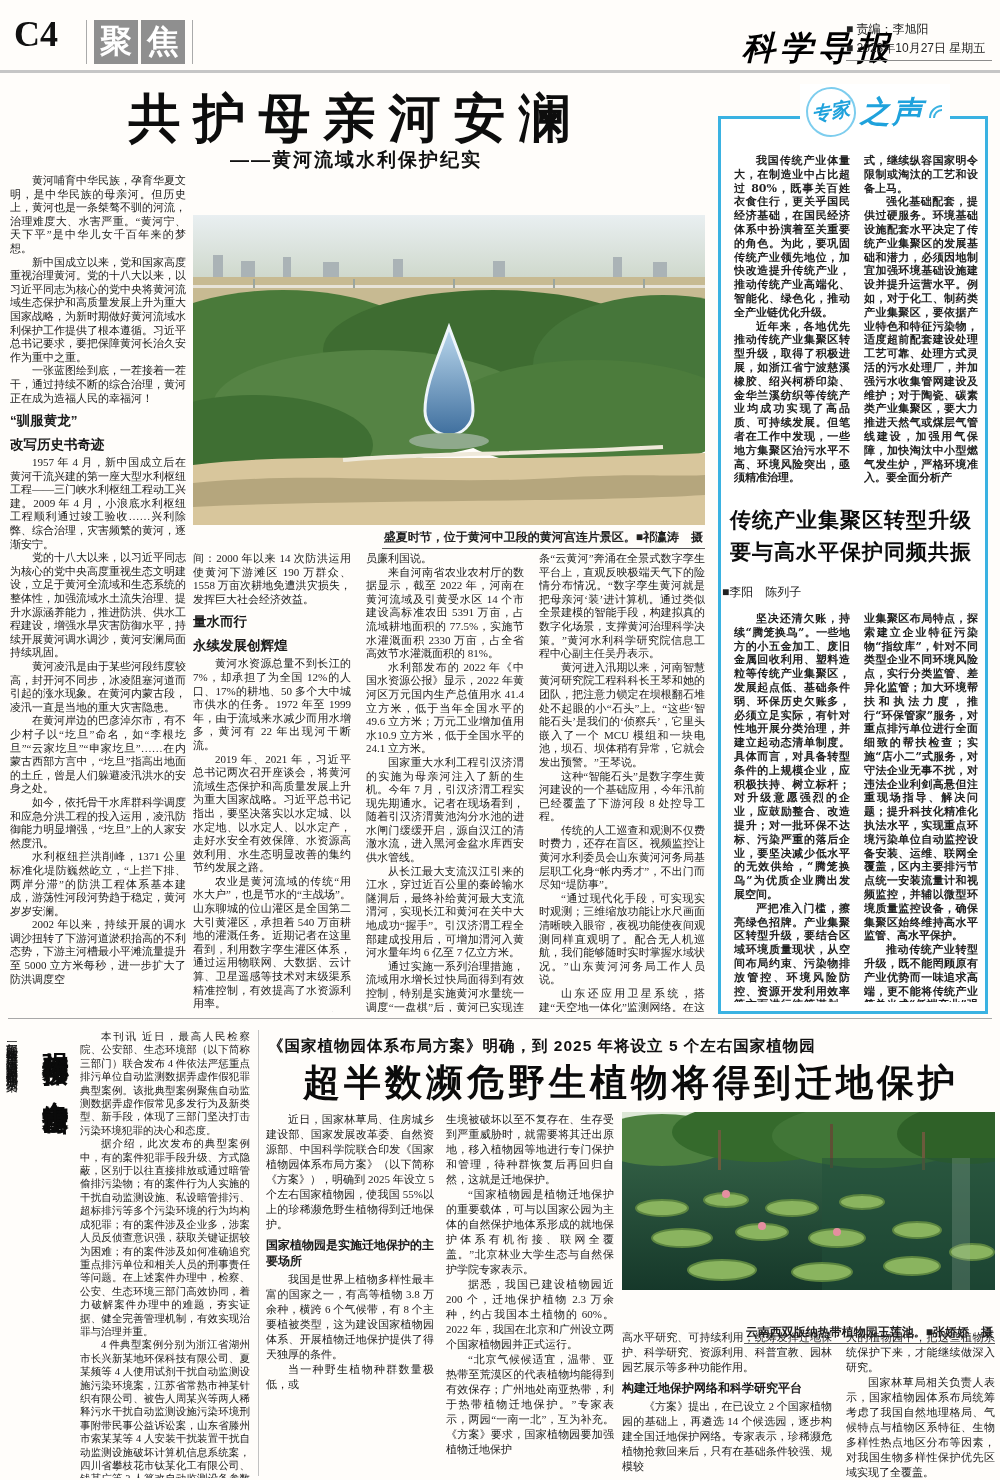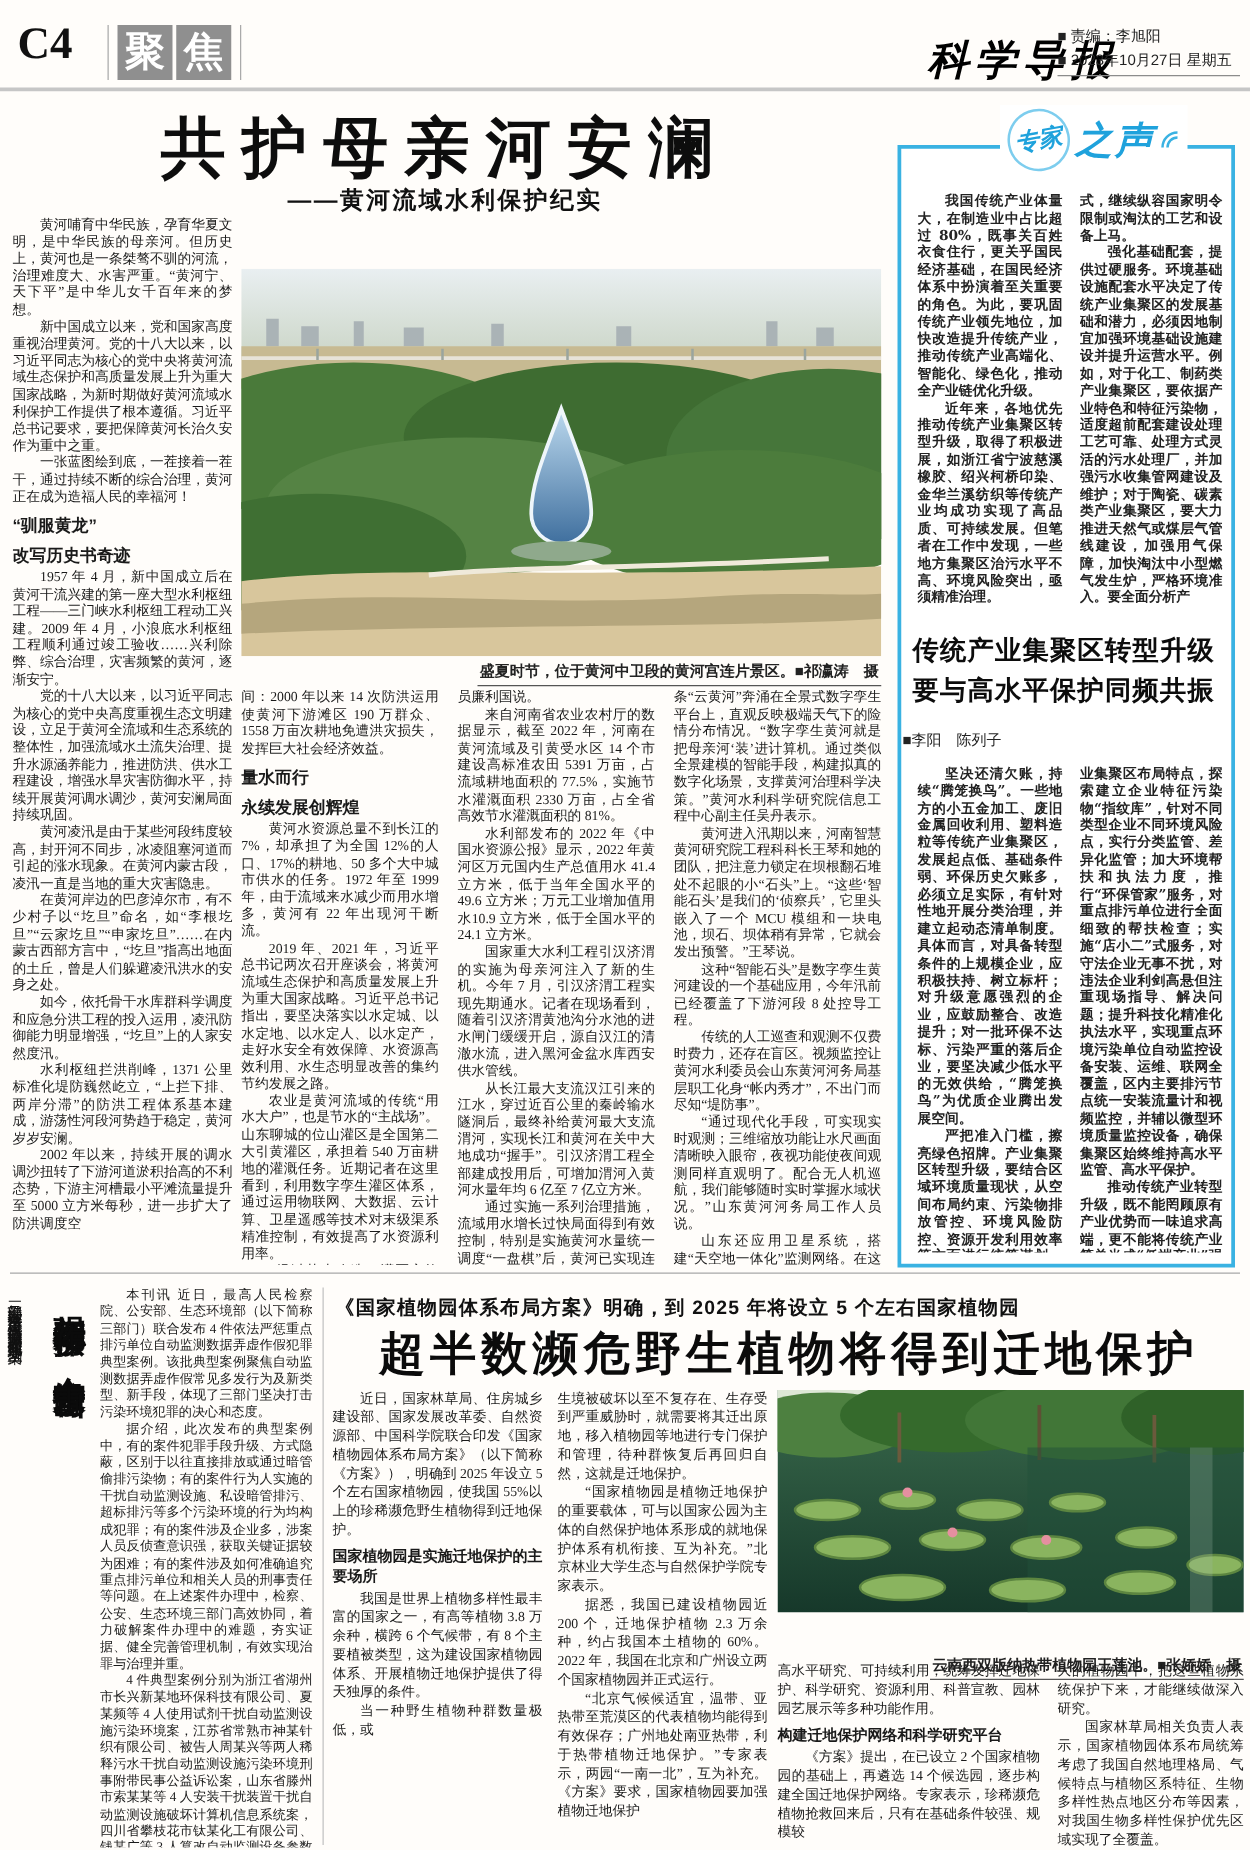--- a/index.html
+++ b/index.html
@@ -224,21 +224,21 @@
     <div class="abs eyebrow" style="left:268px;top:1036px;">《国家植物园体系布局方案》明确，到 2025 年将设立 5 个左右国家植物园</div>
     <div class="abs gardenhead" style="left:266px;top:1058px;width:730px;">超半数濒危野生植物将得到迁地保护</div>
     <div class="abs gcol" style="left:266px;top:1112px;width:168px;height:366px;">
         <div class="para">近日，国家林草局、住房城乡建设部、国家发展改革委、自然资源部、中国科学院联合印发《国家植物园体系布局方案》（以下简称《方案》），明确到 2025 年设立 5 个左右国家植物园，使我国 55%以上的珍稀濒危野生植物得到迁地保护。</div>
         <div class="subhead">国家植物园是实施迁地保护的主要场所</div>
         <div class="para">我国是世界上植物多样性最丰富的国家之一，有高等植物 3.8 万余种，横跨 6 个气候带，有 8 个主要植被类型，这为建设国家植物园体系、开展植物迁地保护提供了得天独厚的条件。</div>
         <div class="para">当一种野生植物种群数量极低，或</div>
       </div>
     <div class="abs gcol" style="left:446px;top:1112px;width:168px;height:366px;">
         <div class="para cont">生境被破坏以至不复存在、生存受到严重威胁时，就需要将其迁出原地，移入植物园等地进行专门保护和管理，待种群恢复后再回归自然，这就是迁地保护。</div>
-        <div class="para">“国家植物园是植物迁地保护的重要载体，可与以国家公园为主体的自然保护地体系形成的就地保护体系有机衔接、互为补充。”北京林业大学生态与自然保护学院专家表示。</div>
+        <div class="para">“国家植物园是植物迁地保护的重要载体，可与以国家公园为主体的自然保护地体系形成的就地保护体系有机衔接、联网全覆盖。”北京林业大学生态与自然保护学院专家表示。</div>
         <div class="para">据悉，我国已建设植物园近 200 个，迁地保护植物 2.3 万余种，约占我国本土植物的 60%。2022 年，我国在北京和广州设立两个国家植物园并正式运行。</div>
         <div class="para">“北京气候候适宜，温带、亚热带至荒漠区的代表植物均能得到有效保存；广州地处南亚热带，利于热带植物迁地保护。”专家表示，两园“一南一北”，互为补充。《方案》要求，国家植物园要加强植物迁地保护</div>
       </div>
 
     <div class="abs" style="left:622px;top:1112px;width:373px;height:178px;">
       <svg width="373" height="178" viewBox="0 0 373 178">
         <defs>
           <linearGradient id="pond" x1="0" y1="0" x2="0" y2="1">
             <stop offset="0" stop-color="#3a6a4c"></stop>
               <stop offset="1" stop-color="#16382a"></stop>

